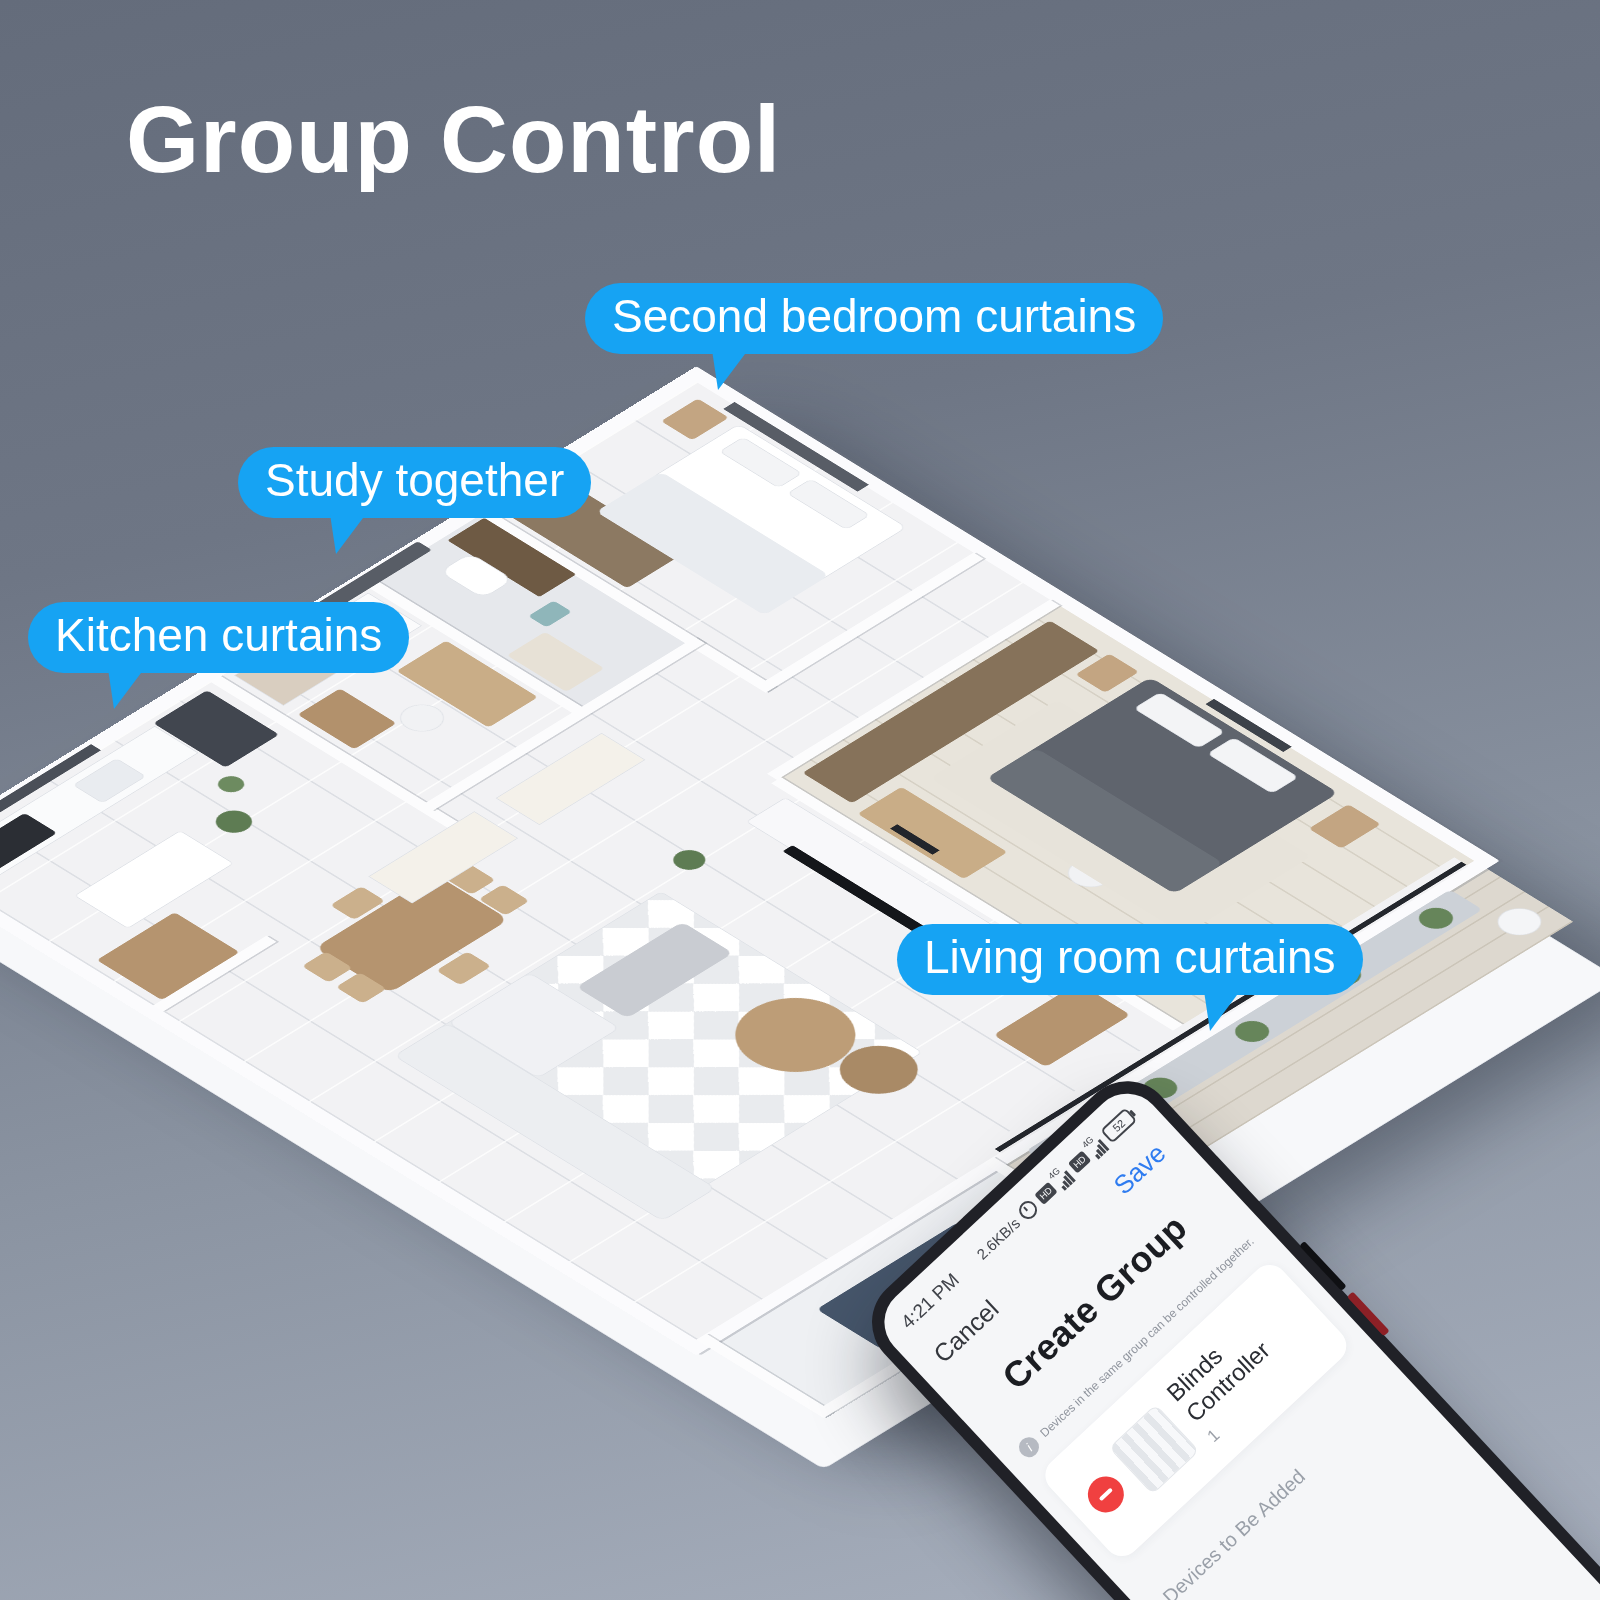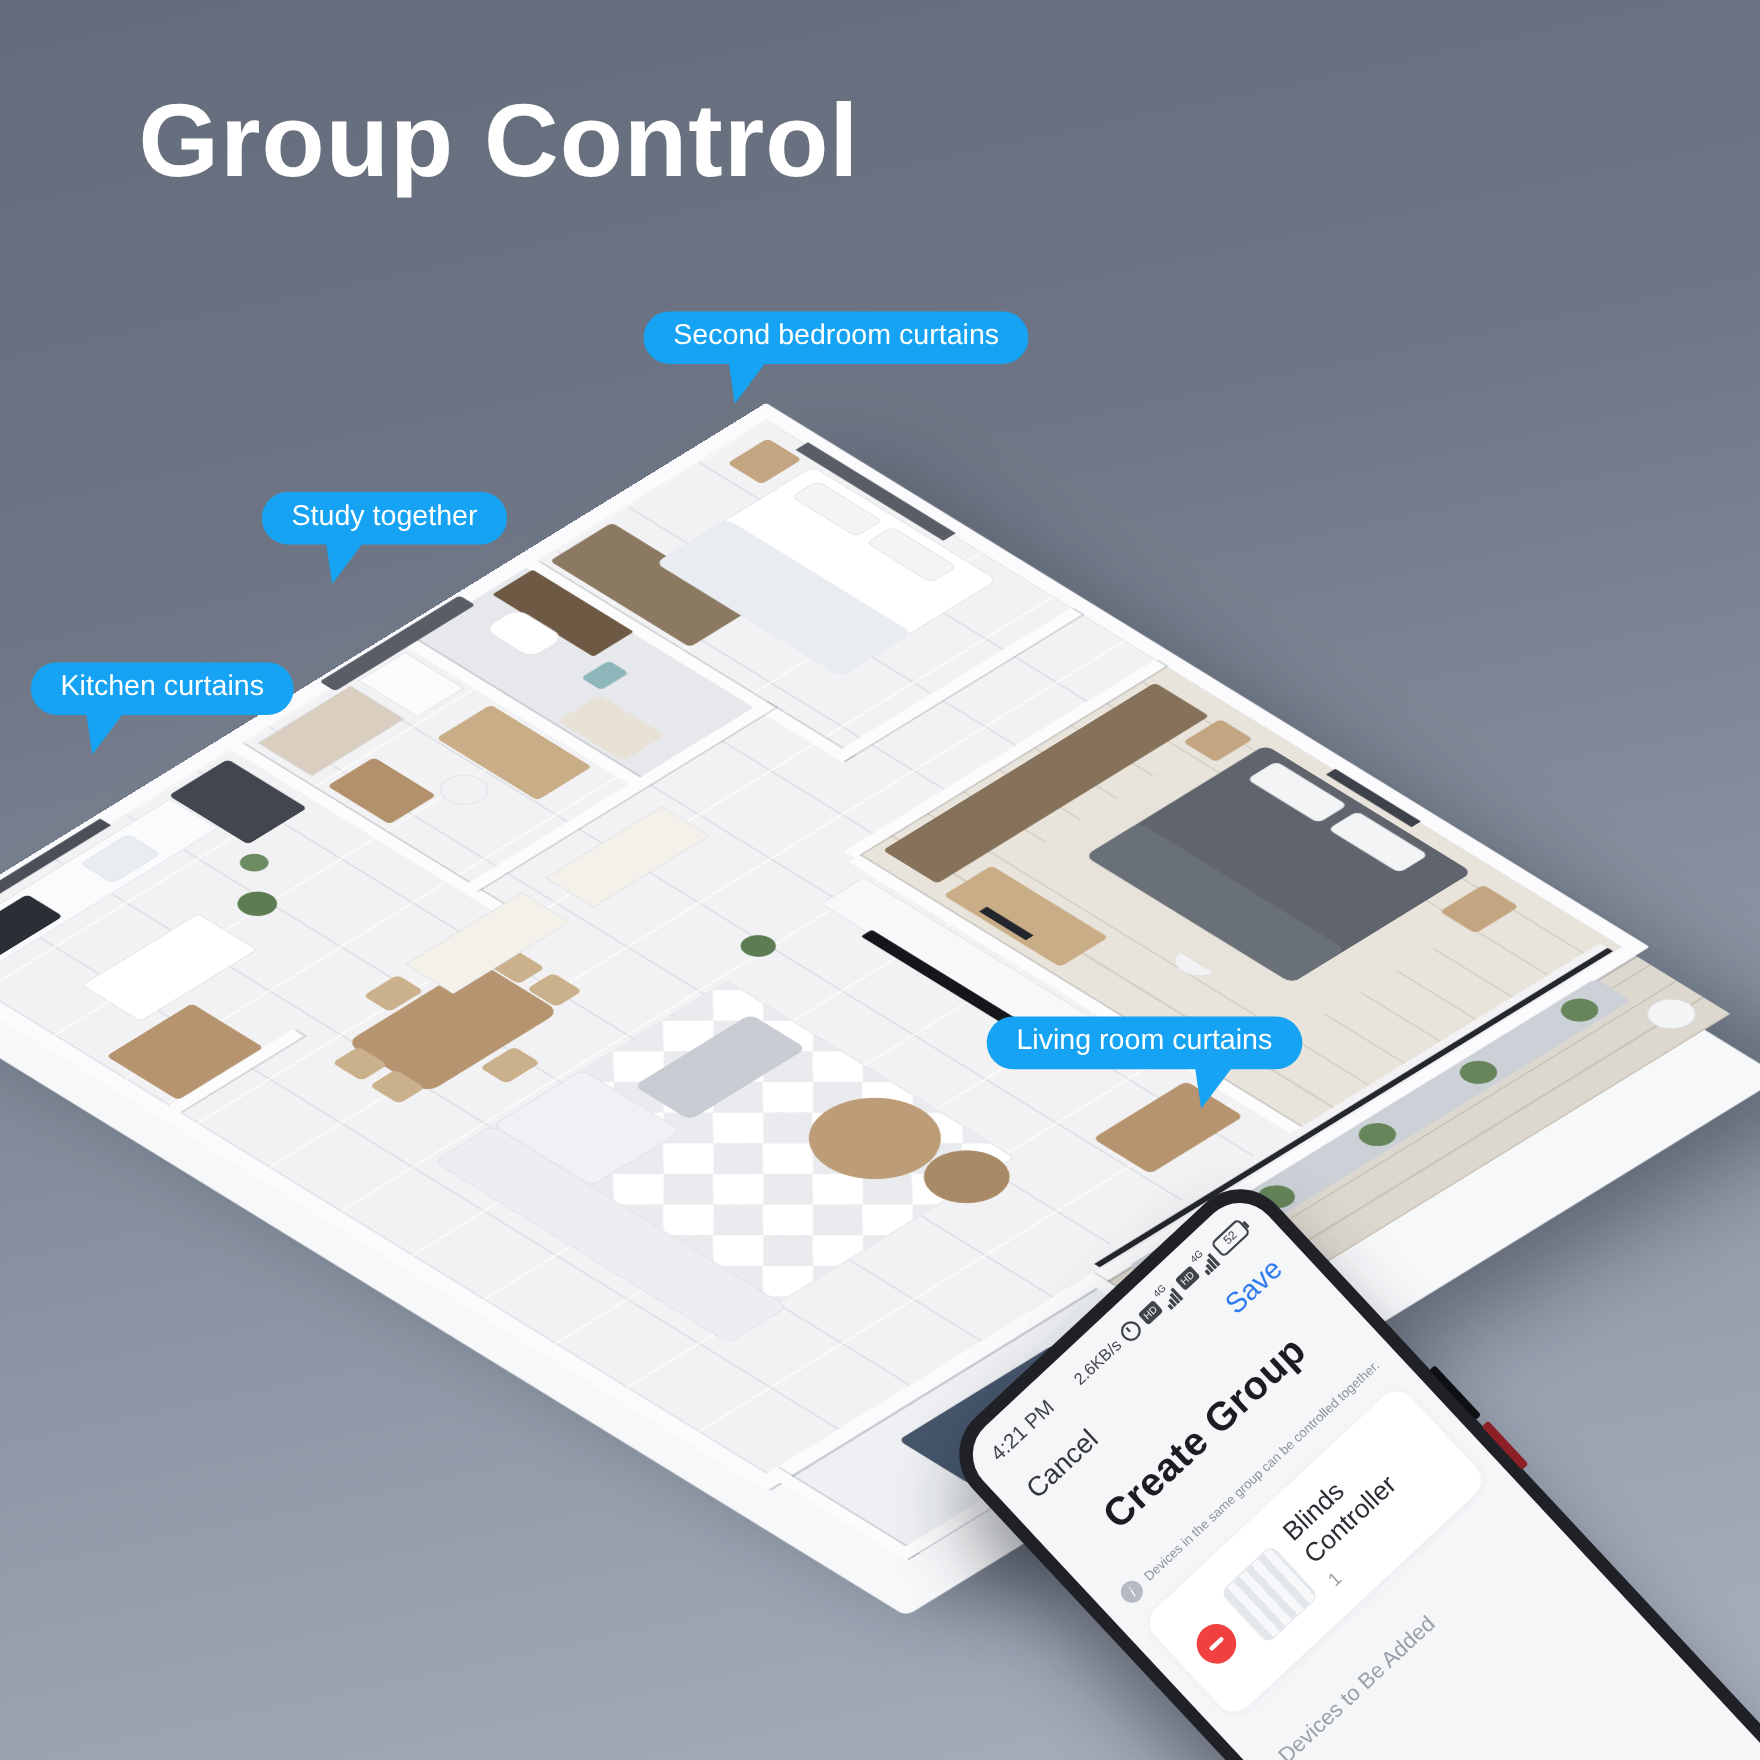--- a/index.html
+++ b/index.html
@@ -5,21 +5,21 @@
   html,body{margin:0;padding:0;}
   body{
     width:1600px;height:1600px;overflow:hidden;position:relative;
     font-family:"Liberation Sans", sans-serif;
     background:linear-gradient(168deg,#646c7b 0%,#6e7685 30%,#8a93a1 62%,#a9b1bf 100%);
   }
   .stage{position:absolute;inset:0;}
 
   
   .page-title{
-    position:absolute;left:126px;top:74px;z-index:60;margin:0;
+    position:absolute;left:126px;top:86px;z-index:60;margin:0;
     font-size:94px;font-weight:700;color:#ffffff;letter-spacing:1px;
   }
 
   
   .iso-slab{
     position:absolute;left:198px;top:288px;width:1124px;height:1304px;z-index:1;
     transform:rotateX(52deg) rotateZ(-45deg);
     background:#f7f8fa;border-radius:8px;
     box-shadow:0 0 0 1px #e0e3e8, 40px 52px 110px rgba(22,28,40,.42);
   }
@@ -55,21 +55,21 @@
   }
   .balcony-floor{
     background-color:#ddd8cf;
     background-image:repeating-linear-gradient(0deg, rgba(150,140,118,.25) 0 2px, transparent 2px 34px);
   }
 
   
   .callout{
     position:absolute;z-index:50;display:inline-flex;align-items:center;
     background:#16a3f3;color:#ffffff;border-radius:36px;
-    padding:7px 27px 11px 27px;font-size:26px;line-height:1.15;white-space:nowrap;
+    padding:7px 27px 11px 27px;font-size:46px;line-height:1.15;white-space:nowrap;
   }
   .tail{position:absolute;bottom:-36px;width:0;height:0;border-top:40px solid #16a3f3;}
   .tail-left{border-left:6px solid transparent;border-right:30px solid transparent;}
   .tail-right{border-left:30px solid transparent;border-right:6px solid transparent;}
   .co-second{left:585px;top:283px;}
   .co-study{left:238px;top:447px;}
   .co-kitchen{left:28px;top:602px;}
   .co-master{left:1013px;top:660px;}
   .co-living{left:897px;top:924px;}
 

